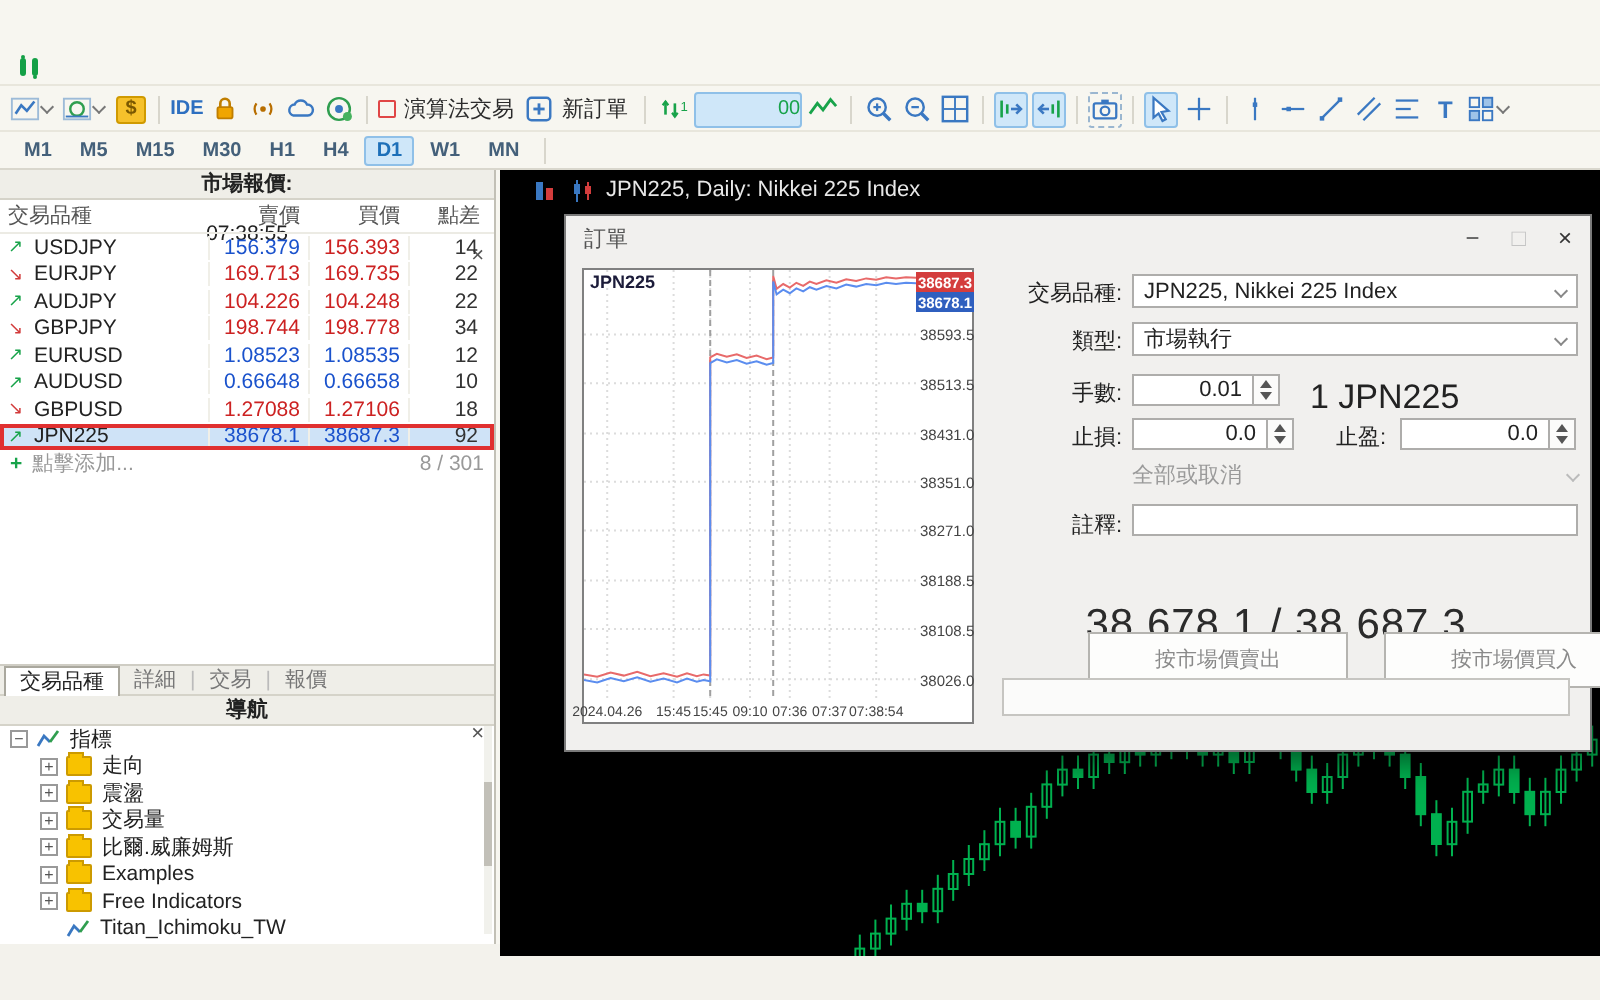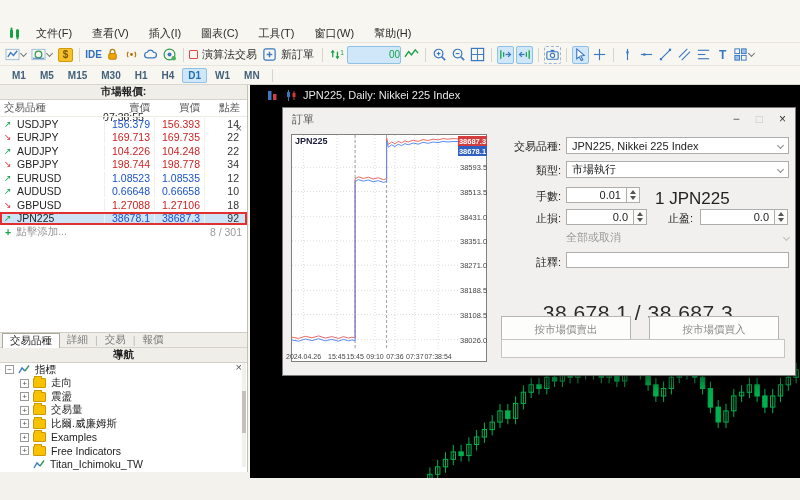--- a/index.html
+++ b/index.html
@@ -90,46 +90,37 @@
   .chev { width:5px; height:5px; border-right:1.3px solid #888; border-bottom:1.3px solid #888; transform:rotate(45deg); }
   .numwrap { position:absolute; display:flex; height:16px; }
   .numbox { background:#fff; border:1px solid #aeadab; border-right:none; flex:1; font-size:11px; display:flex; align-items:center; justify-content:flex-end; padding-right:5px; color:#222; }
   .spin { width:14px; border:1px solid #aeadab; background:#fbfbfa; display:flex; flex-direction:column; align-items:center; justify-content:center; gap:2px; }
   .spin .up { width:0; height:0; border-left:3px solid transparent; border-right:3px solid transparent; border-bottom:4px solid #555; }
   .spin .dn { width:0; height:0; border-left:3px solid transparent; border-right:3px solid transparent; border-top:4px solid #555; }
   .f-flat { position:absolute; display:flex; align-items:center; font-size:11px; color:#9a9a9a; }
   .f-flat .chev { margin-left:auto; border-color:#bbb; }
   .unit { position:absolute; font-size:17px; color:#222; }
   .price-big { position:absolute; left:204px; right:6px; top:165px; text-align:center; font-size:21px; color:#2b2b2b; letter-spacing:0.5px;margin-top:28px; }
-  .dlg-button { position:absolute; height:28px; background:#fdfdfc; border:1px solid #b5b4b0; font-size:10.5px; color:#8a8a8a; display:flex; align-items:center; justify-content:center; }
+  .dlg-button { position:absolute; height:28px; background:#fdfdfc; border:1px solid #b5b4b0; font-size:10.5px; color:#8a8a8a; display:flex; align-items:center; justify-content:center;margin-left:43px; }
   .dlg-bar { position:absolute; height:19px; background:#fbfbfa; border:1px solid #c6c5c1; }
 </style>
 </head>
 <body>
 
 <div class="app">
 
   <div class="menubar">
     <span class="logo">
       <svg width="14" height="13" viewBox="0 0 14 13">
           <rect x="2" y="2" width="3" height="9" rx="1.5" fill="#14a046"></rect>
           <rect x="8" y="2" width="3" height="9" rx="1.5" fill="#14a046"></rect>
           <circle cx="3.5" cy="1.5" r="1" fill="#14a046"></circle>
           <circle cx="9.5" cy="11.5" r="1" fill="#14a046"></circle>
         </svg>
     </span>
-    <div id="menu-items" style="display:flex;">
-        <span class="menu-item">文件(F)</span>
-        <span class="menu-item">查看(V)</span>
-        <span class="menu-item">插入(I)</span>
-        <span class="menu-item">圖表(C)</span>
-        <span class="menu-item">工具(T)</span>
-        <span class="menu-item">窗口(W)</span>
-        <span class="menu-item">幫助(H)</span>
-      </div>
   </div>
 
   <div class="toolbar" id="toolbar">
       <span class="tb-item">
         <svg width="15" height="15" viewBox="0 0 16 16">
           <rect x="1" y="2.5" width="14" height="11" fill="none" stroke="#9dbbd8"></rect>
           <polyline points="3,10.5 6,6 9,9 13,4" fill="none" stroke="#3a78c2" stroke-width="1.4"></polyline>
         </svg>
         <span class="caret"></span>
       </span>

